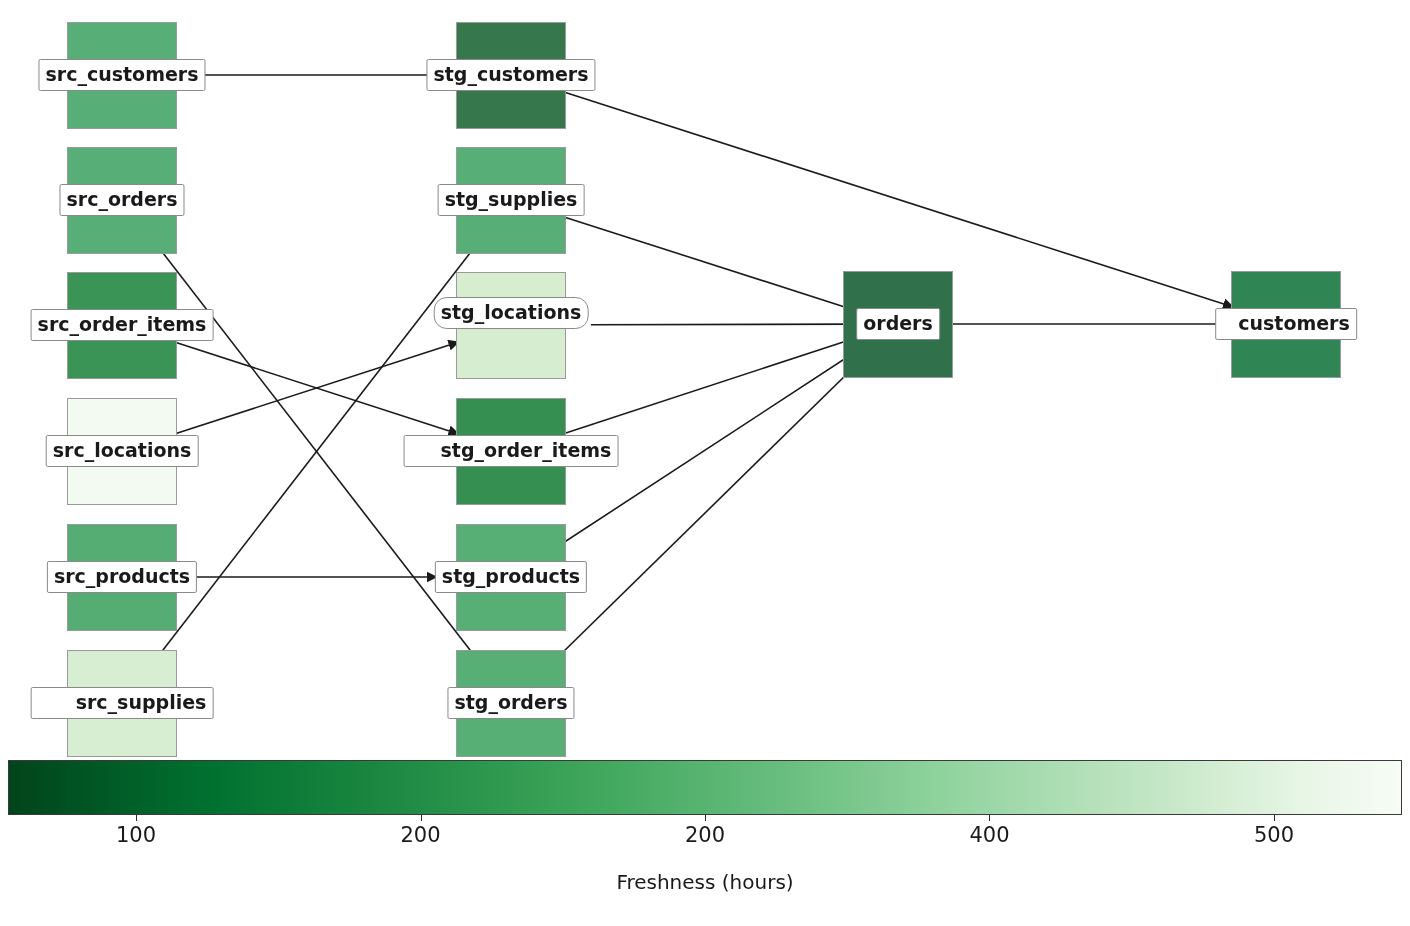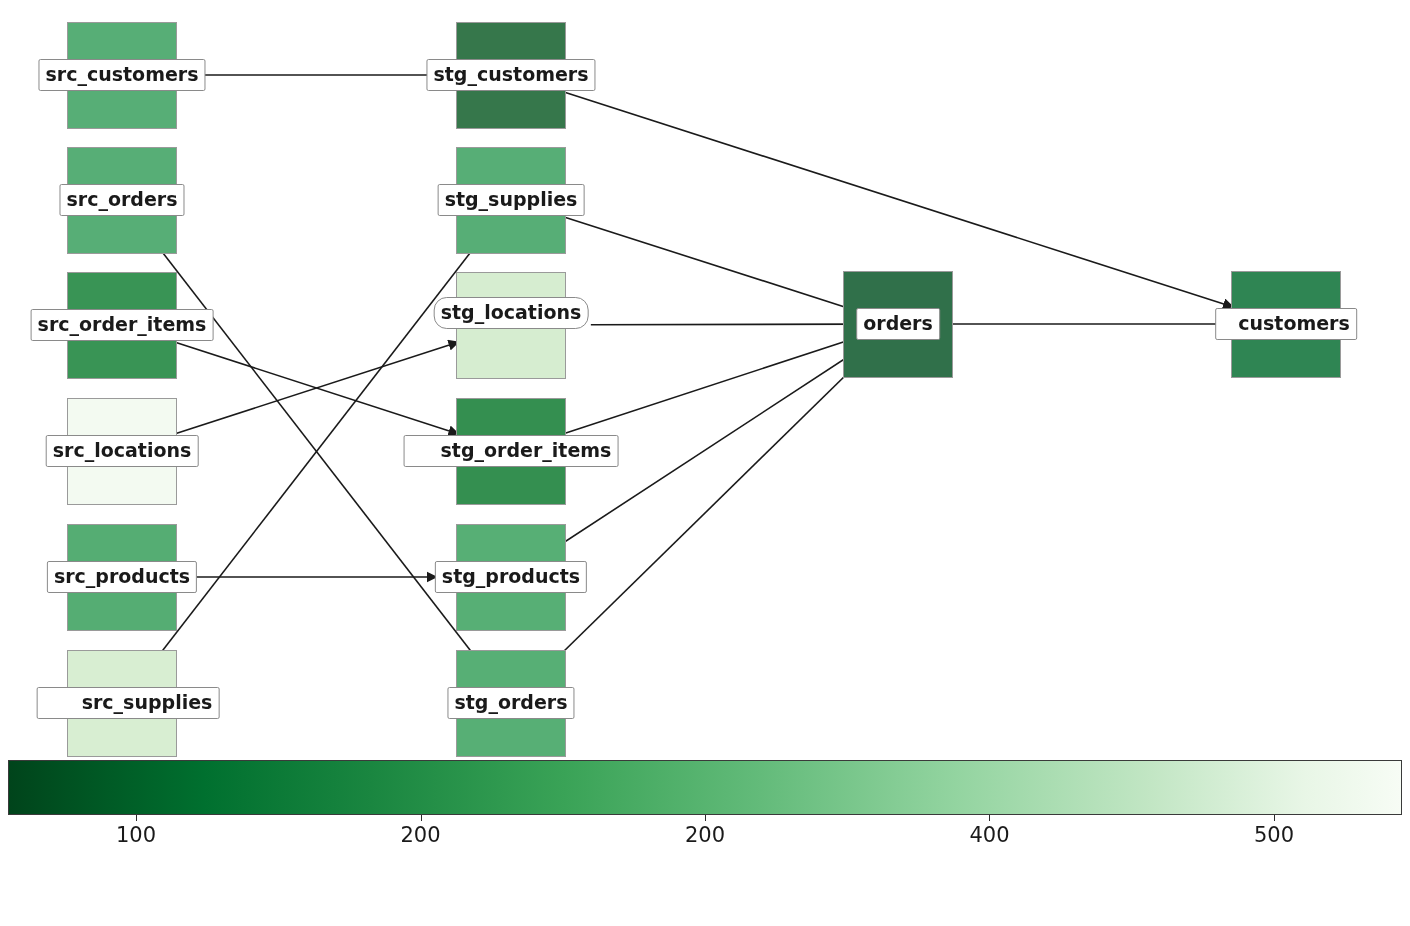--- a/index.html
+++ b/index.html
@@ -167,21 +167,21 @@
         <div class="node" style="left: 456px; top: 649.5px; width: 110px; height: 107px; background: rgb(87, 175, 117);"></div>
         <div class="node" style="left: 843px; top: 270.5px; width: 110px; height: 107px; background: rgb(48, 112, 74);"></div>
         <div class="node" style="left: 1231px; top: 270.5px; width: 110px; height: 107px; background: rgb(47, 133, 83);"></div>
       </div>
     <div id="labels-group">
         <div class="node-label" style="left: 122px; top: 75px;">src_customers</div>
         <div class="node-label" style="left: 122px; top: 200px;">src_orders</div>
         <div class="node-label" style="left: 122px; top: 325px;">src_order_items</div>
         <div class="node-label" style="left: 122px; top: 451px;">src_locations</div>
         <div class="node-label" style="left: 122px; top: 577px;">src_products</div>
-        <div class="node-label" style="left: 128px; top: 703px; padding-left: 44px;">src_supplies</div>
+        <div class="node-label" style="left: 122px; top: 703px; padding-left: 44px;">src_supplies</div>
         <div class="node-label" style="left: 511px; top: 75px;">stg_customers</div>
         <div class="node-label" style="left: 511px; top: 200px;">stg_supplies</div>
         <div class="node-label" style="left: 511px; top: 313px; border-radius: 13px;">stg_locations</div>
         <div class="node-label" style="left: 511px; top: 451px; padding-left: 36px;">stg_order_items</div>
         <div class="node-label" style="left: 511px; top: 577px;">stg_products</div>
         <div class="node-label" style="left: 511px; top: 703px;">stg_orders</div>
         <div class="node-label" style="left: 898px; top: 324px;">orders</div>
         <div class="node-label" style="left: 1286px; top: 324px; padding-left: 22px;">customers</div>
       </div>
   </div>
@@ -203,15 +203,16 @@
         </div>
         <div class="cb-tick" style="left: 981.49px;">
           <div class="tick-mark"></div>
           <div class="tick-text">400</div>
         </div>
         <div class="cb-tick" style="left: 1265.98px;">
           <div class="tick-mark"></div>
           <div class="tick-text">500</div>
         </div>
       </div>
+    <div id="cb-title">Freshness (hours)</div>
   </div>
 
 </div>
 
 </body></html>

